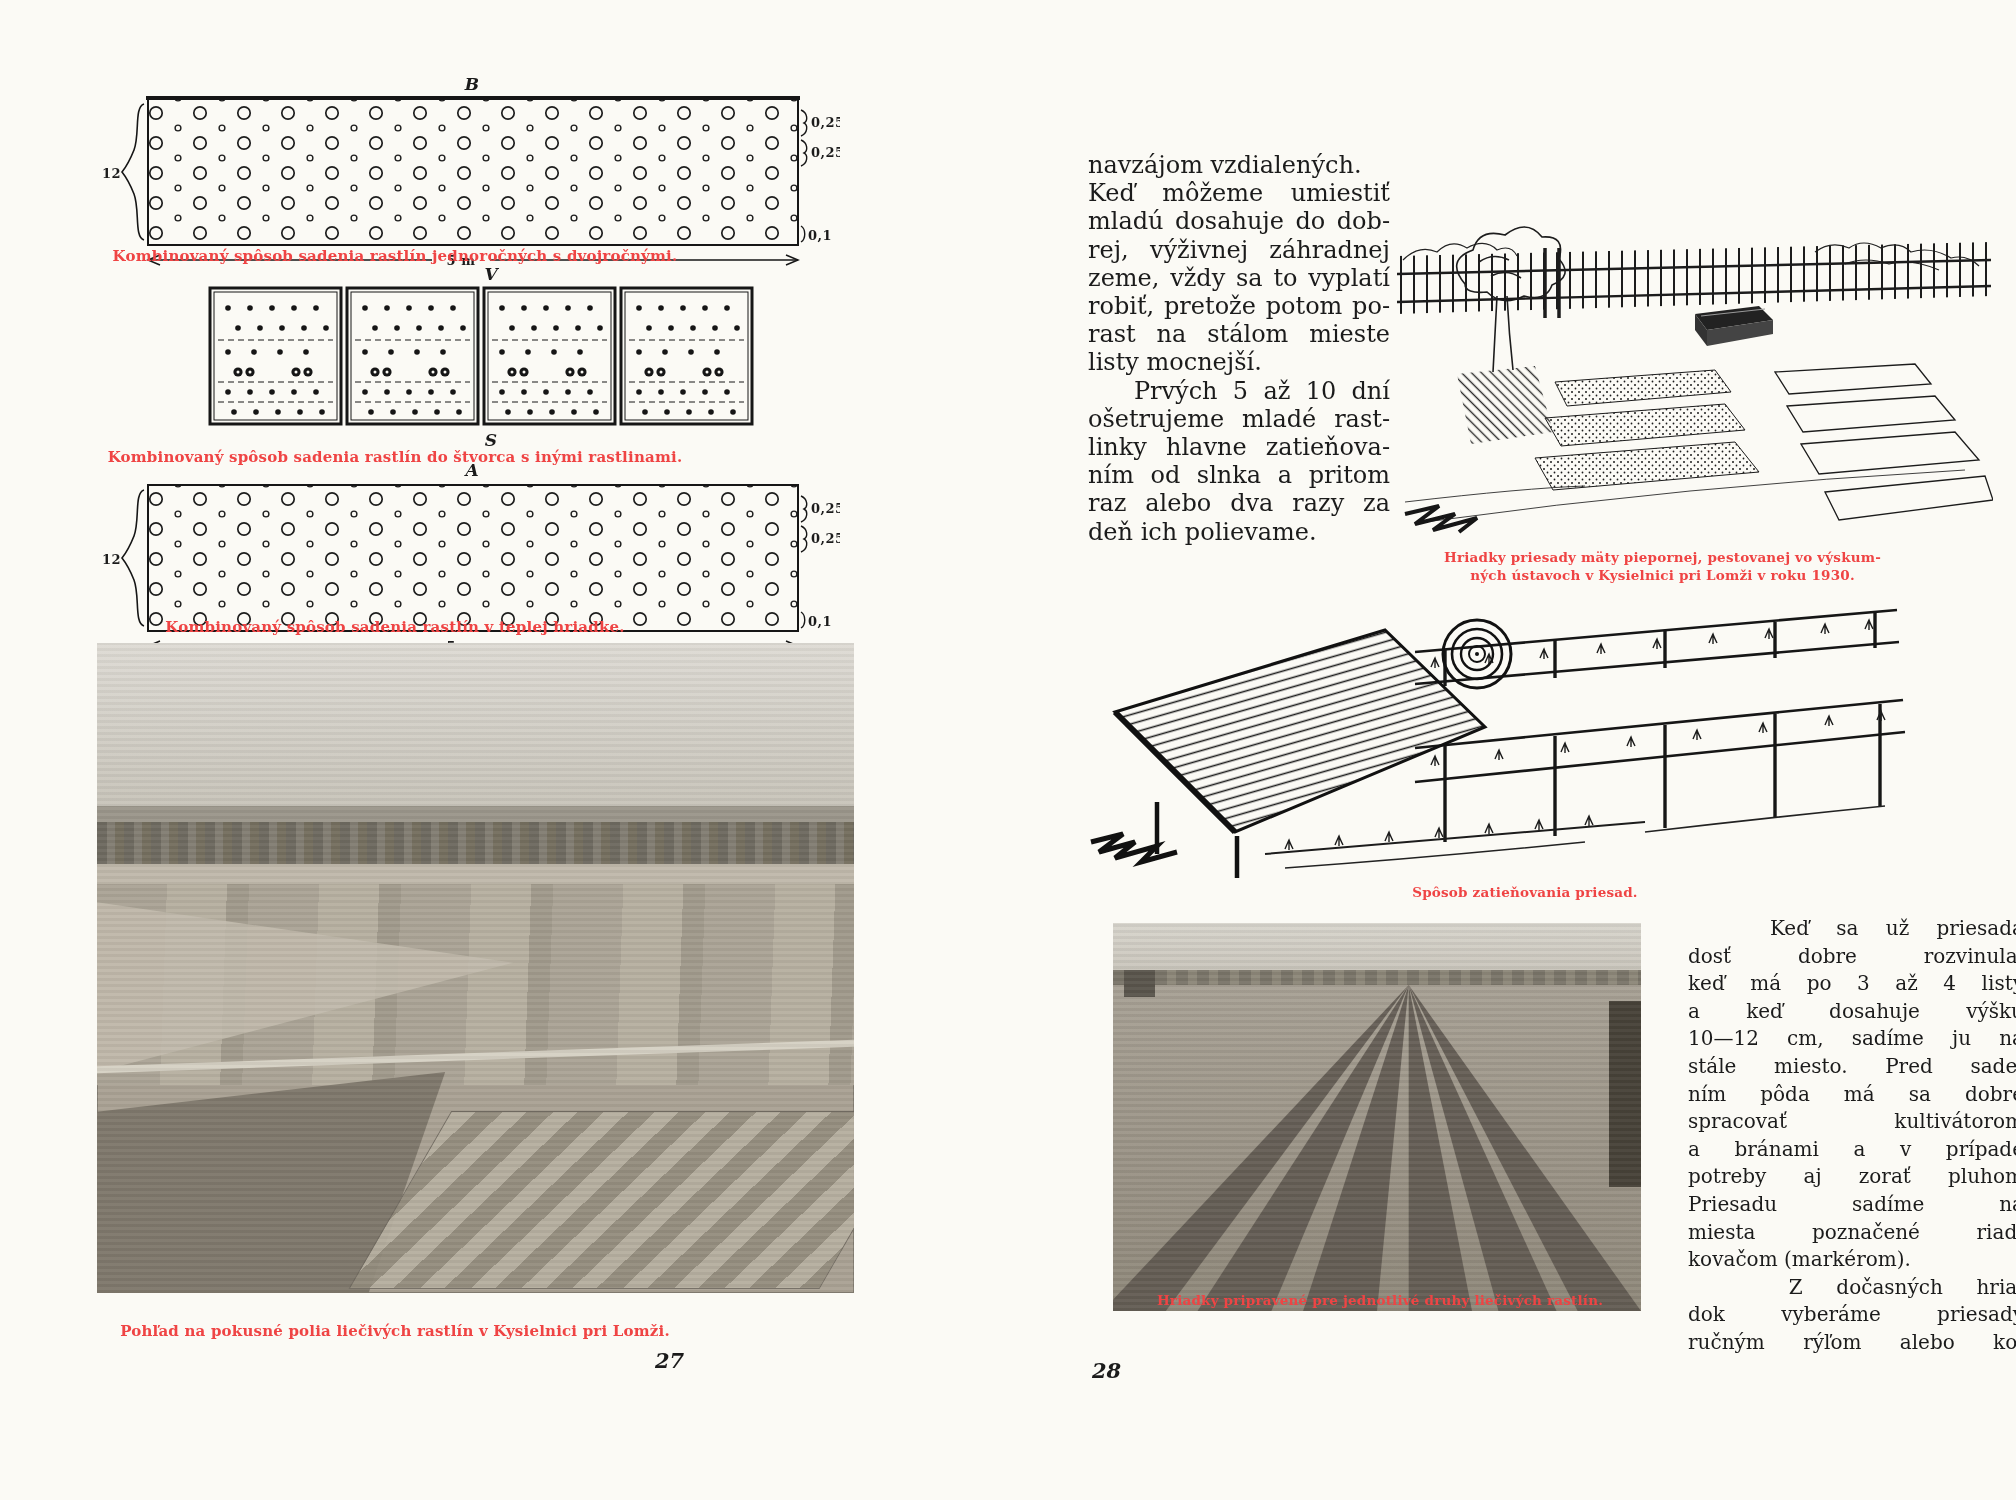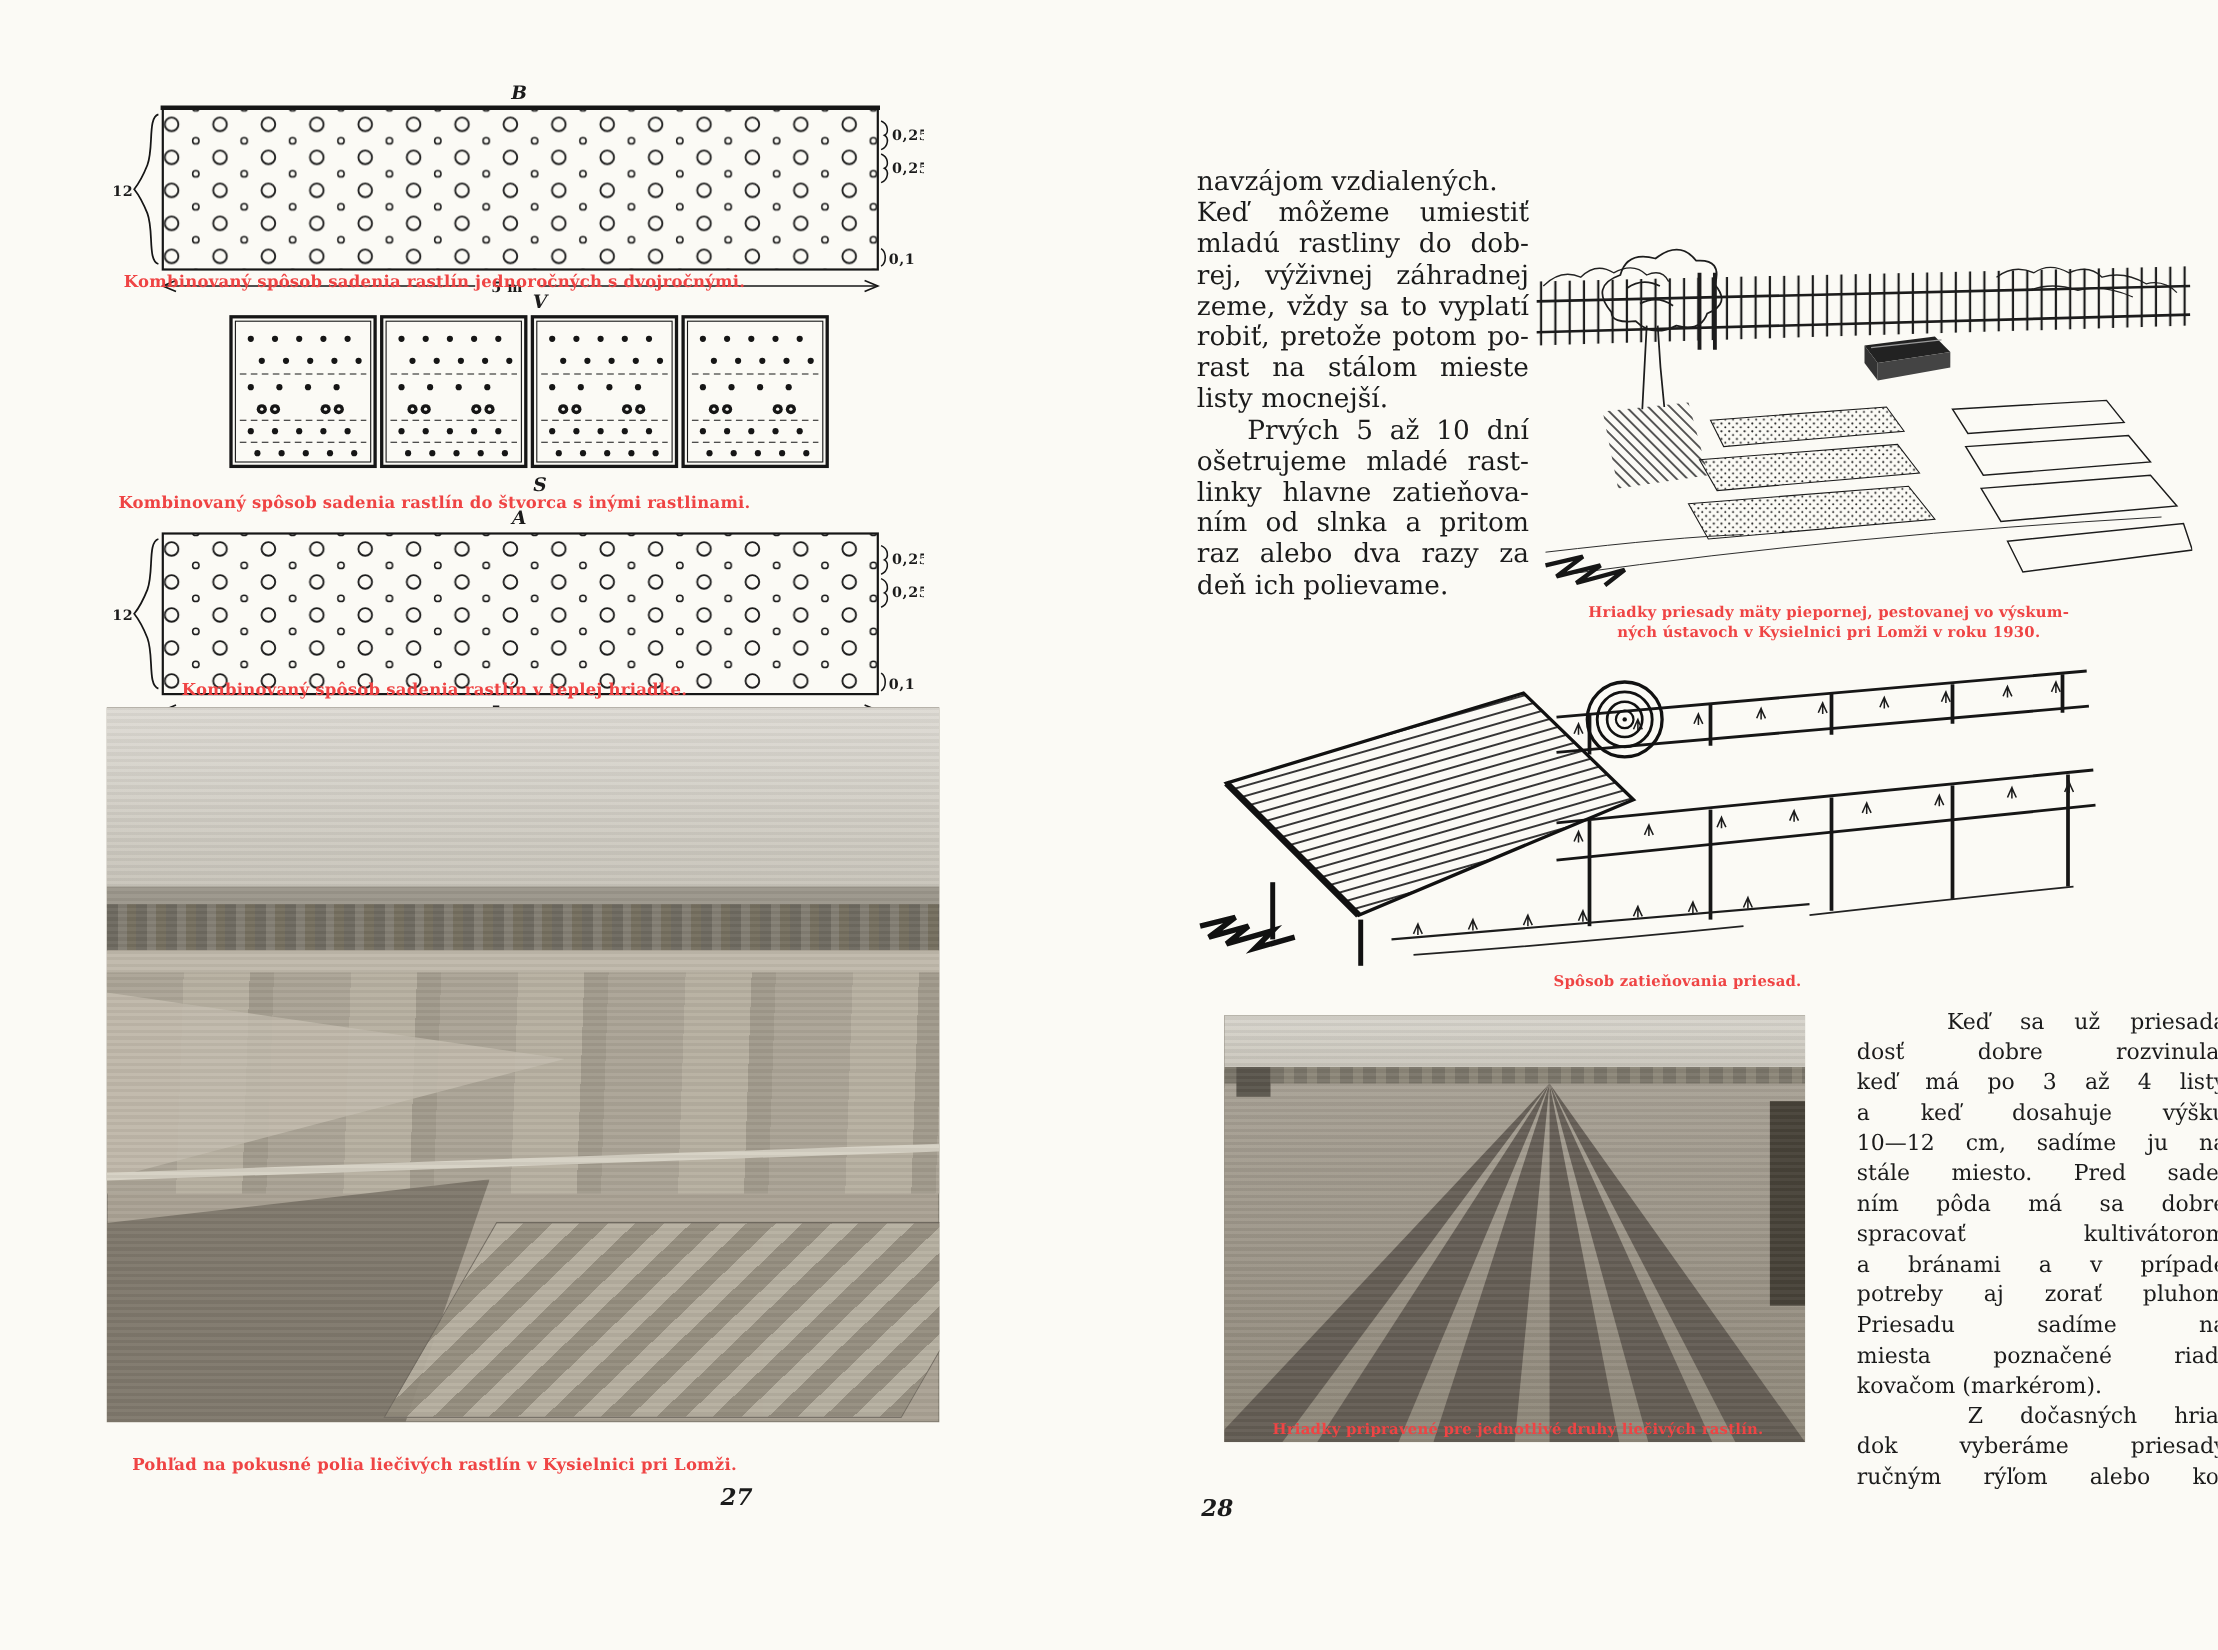--- a/index.html
+++ b/index.html
@@ -213,21 +213,21 @@
 
     <div class="pageno pn21">27</div>
   </section>
 
   <section class="page page-right">
 
 
     <div class="abs txt colL">
         <div class="ln ln-end">navzájom vzdialených.</div>
         <div class="ln">Keď môžeme umiestiť</div>
-        <div class="ln">mladú rastliny do dob-</div>
+        <div class="ln">mladú dosahuje do dob-</div>
         <div class="ln">rej, výživnej záhradnej</div>
         <div class="ln">zeme, vždy sa to vyplatí</div>
         <div class="ln">robiť, pretože potom po-</div>
         <div class="ln">rast na stálom mieste</div>
         <div class="ln ln-end">listy mocnejší.</div>
         <div class="ln">   Prvých 5 až 10 dní</div>
         <div class="ln">ošetrujeme mladé rast-</div>
         <div class="ln">linky hlavne zatieňova-</div>
         <div class="ln">ním od slnka a pritom</div>
         <div class="ln">raz alebo dva razy za</div>

